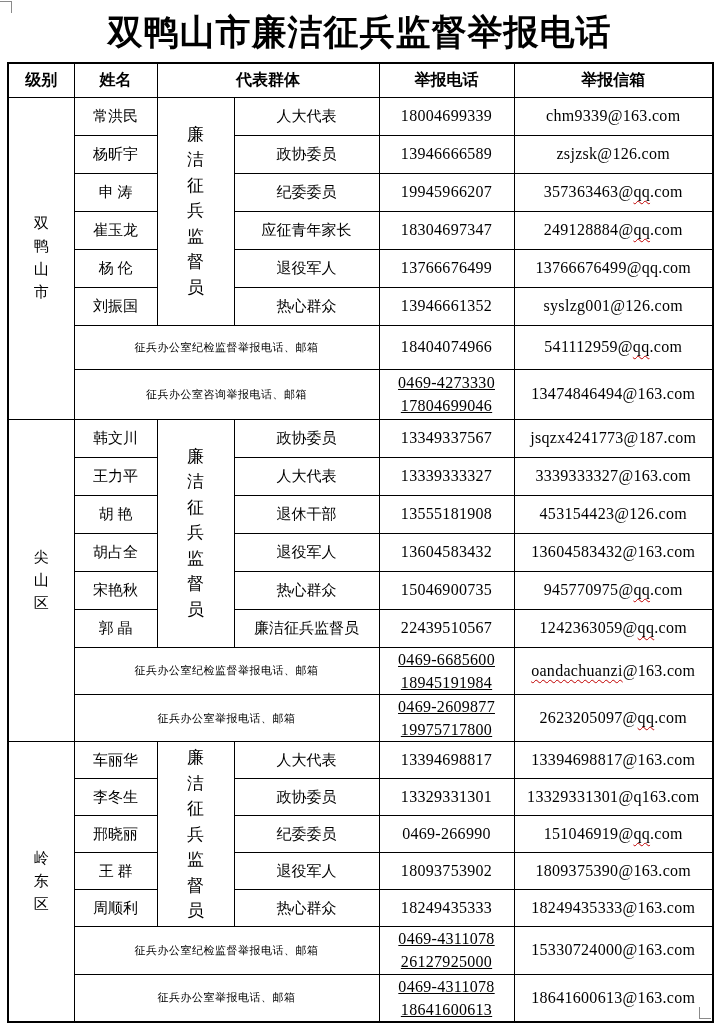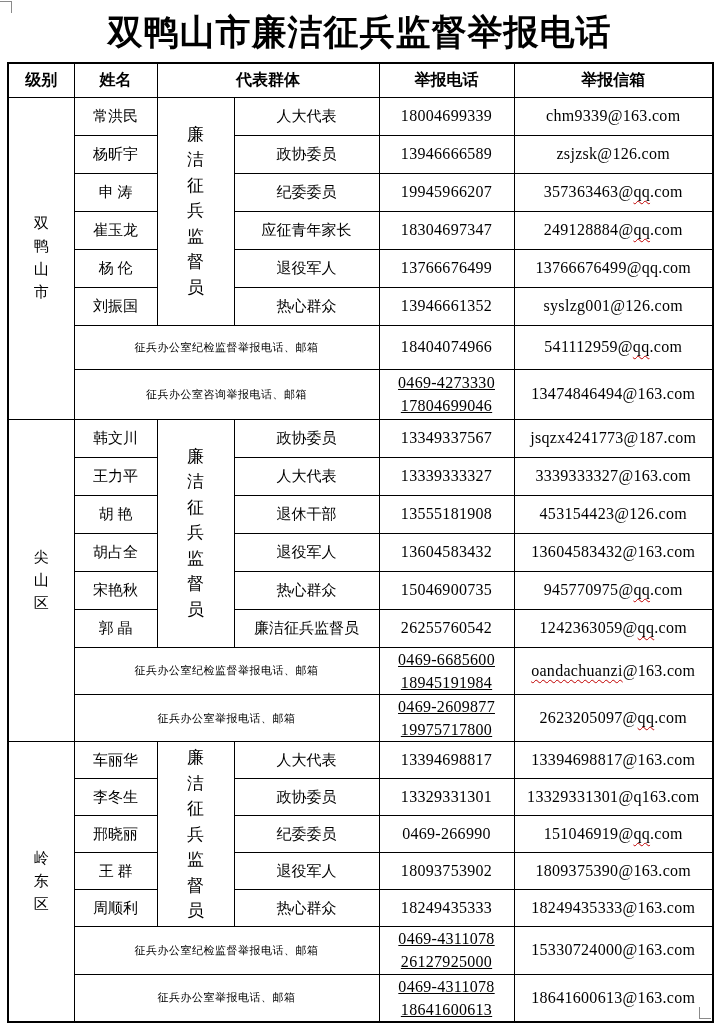--- a/index.html
+++ b/index.html
@@ -161,21 +161,21 @@
     </tr>
     <tr class="h38">
       <td>宋艳秋</td>
       <td>热心群众</td>
       <td class="num">15046900735</td>
       <td class="num">945770975@<span class="sq">qq</span>.com</td>
     </tr>
     <tr class="h38">
       <td>郭 晶</td>
       <td>廉洁征兵监督员</td>
-      <td class="num">26255760542</td>
+      <td class="num">22439510567</td>
       <td class="num">1242363059@<span class="sq">qq</span>.com</td>
     </tr>
     <tr class="h45">
       <td colspan="3" class="office-label">征兵办公室纪检监督举报电话、邮箱</td>
       <td class="num two-line">
         <div>0469-6685600</div>
         <div>18945191984</div>
       </td>
       <td class="num"><span class="sq">oandachuanzi</span>@163.com</td>
     </tr>

